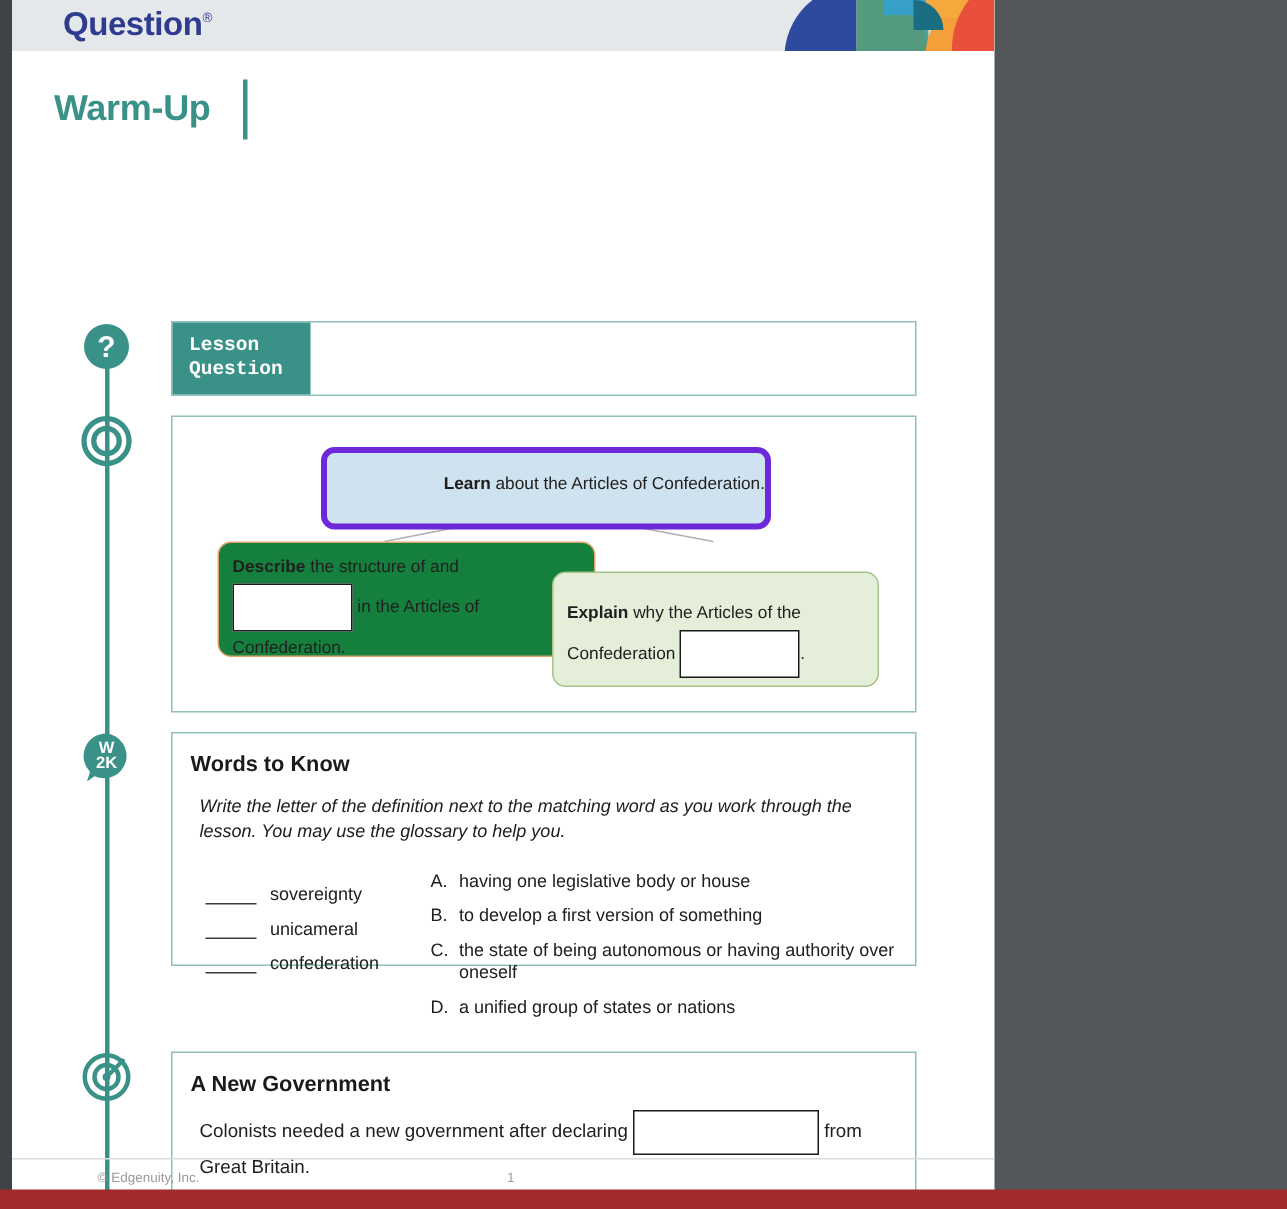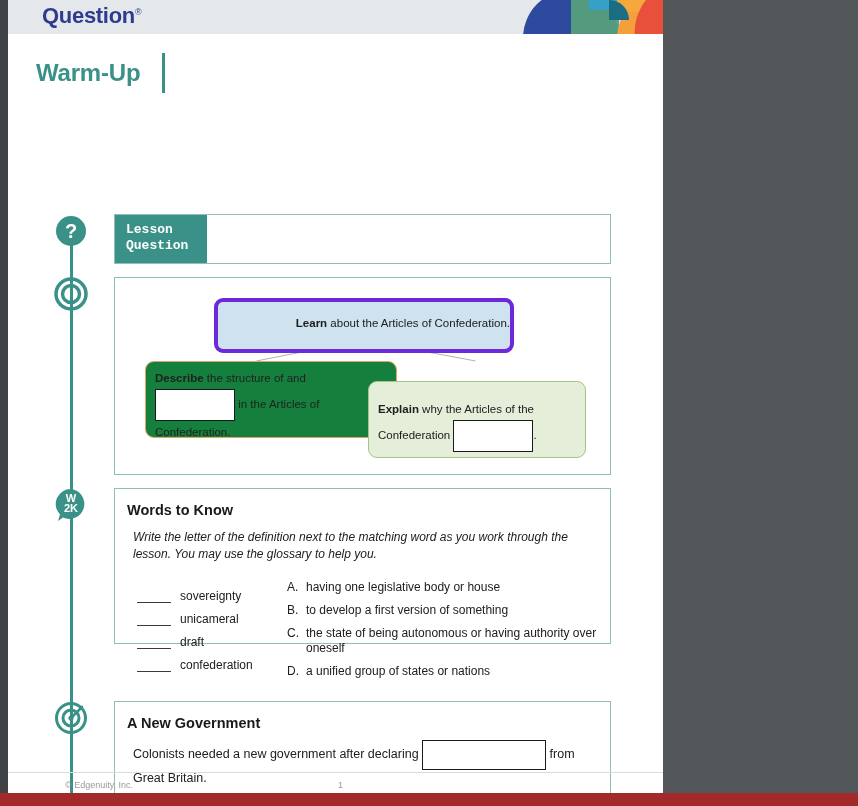--- a/index.html
+++ b/index.html
@@ -354,24 +354,20 @@
           <div class="wtk-term-row">
             <span class="wtk-blank"></span>
             <span>sovereignty</span>
           </div>
           <div class="wtk-term-row">
             <span class="wtk-blank"></span>
             <span>unicameral</span>
           </div>
           <div class="wtk-term-row">
             <span class="wtk-blank"></span>
-            <span>draft</span>
-          </div>
-          <div class="wtk-term-row">
-            <span class="wtk-blank"></span>
             <span>confederation</span>
           </div>
         </div>
 
         <div class="wtk-defs">
           <div class="wtk-def-row">
             <span class="wtk-def-letter">A.</span>
             <span>having one legislative body or house</span>
           </div>
           <div class="wtk-def-row">

